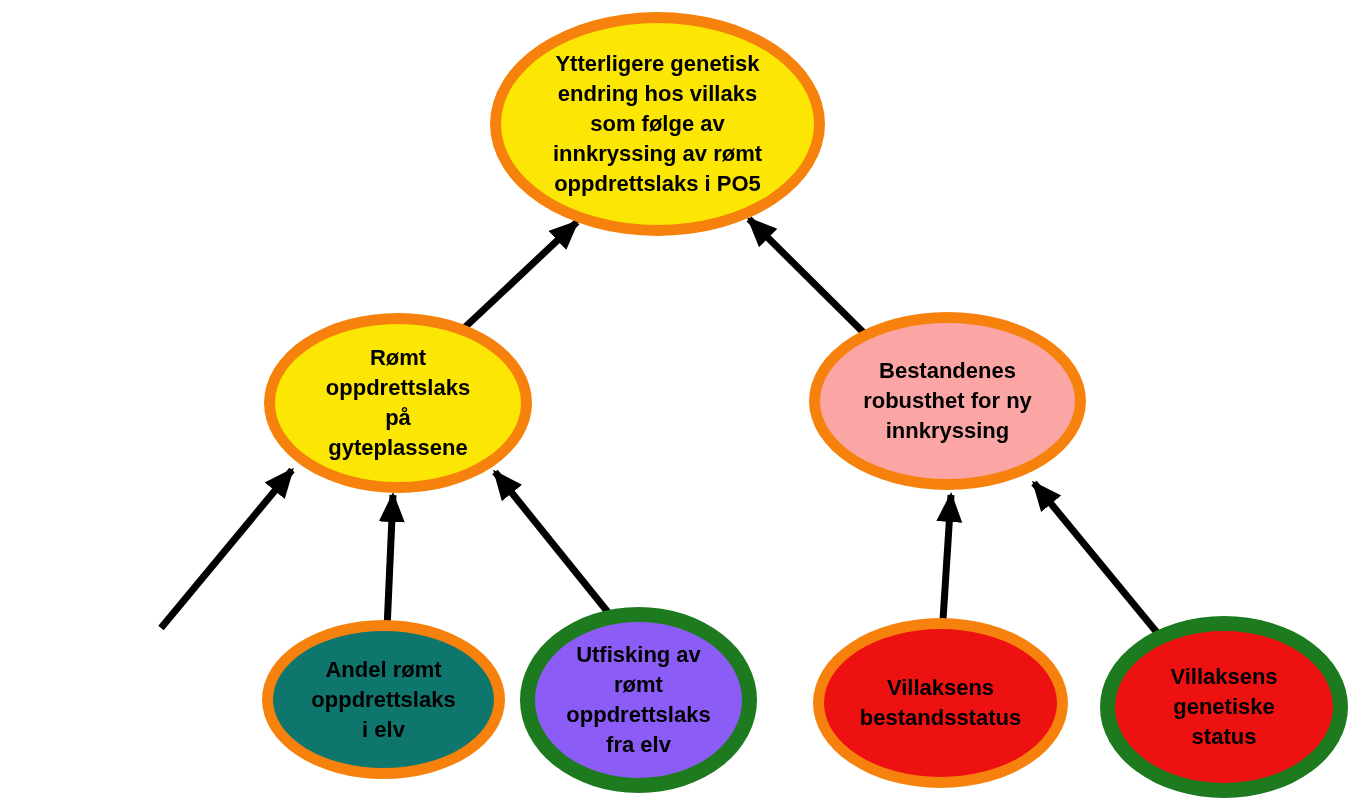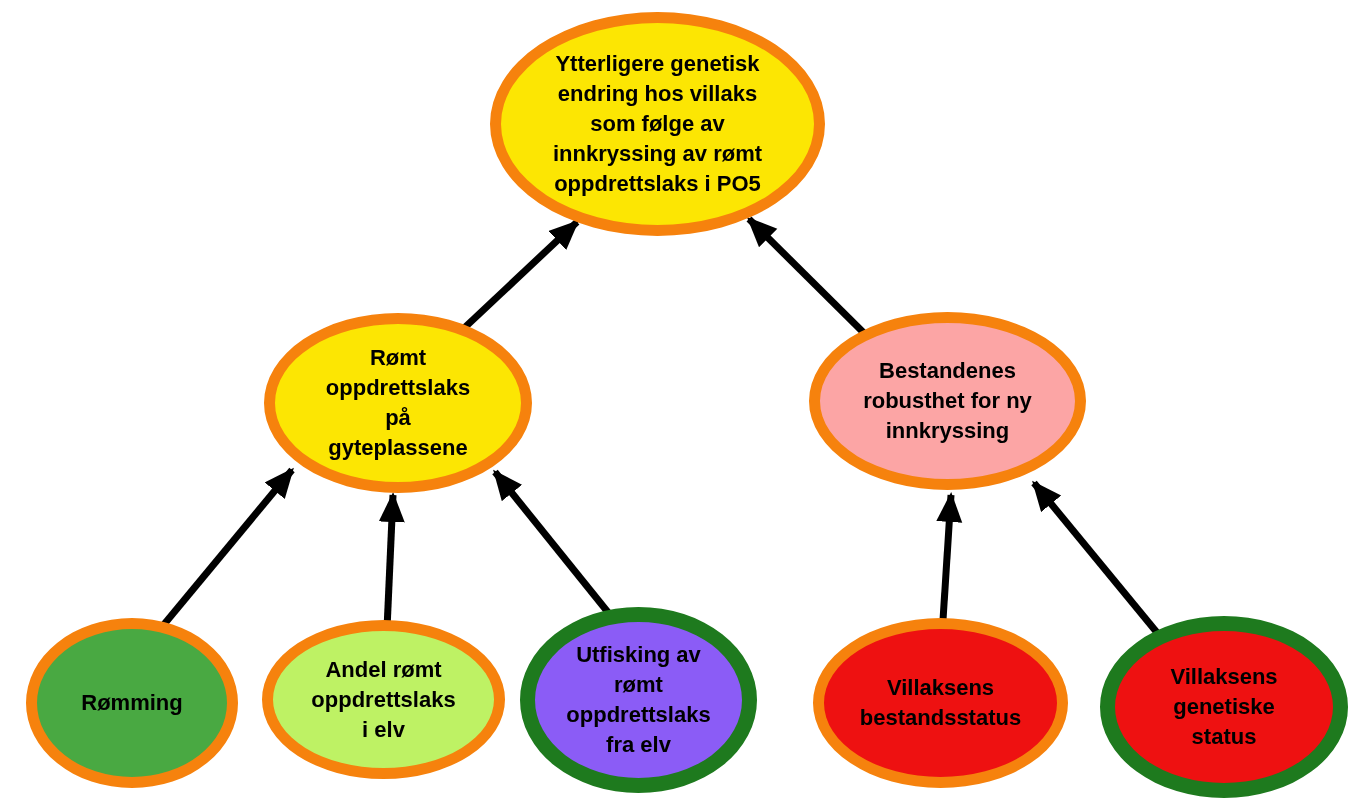--- a/index.html
+++ b/index.html
@@ -72,25 +72,22 @@
 på
 gyteplassene</span>
   </div>
 
   <div class="node ring-orange" style="left: 809px; top: 312px; width: 277px; height: 178px; background: #fca5a5; border-color: rgb(246, 130, 13); color: rgb(0, 0, 0);">
     <span class="label">Bestandenes
 robusthet for ny
 innkryssing</span>
   </div>
 
-  <div class="node ring-orange" style="left: 26px; top: 618px; width: 212px; height: 170px; background: rgb(73, 169, 66); border-color: rgb(246, 130, 13); color: rgb(0, 0, 0);">
-    <span class="label">Rømming</span>
-  </div>
 
-  <div class="node ring-orange" style="left: 262px; top: 620px; width: 243px; height: 159px; background: #bef264; border-color: rgb(246, 130, 13); color: rgb(0, 0, 0);">
+  <div class="node ring-orange" style="left: 262px; top: 620px; width: 243px; height: 159px; background: #0f766e; border-color: rgb(246, 130, 13); color: rgb(0, 0, 0);">
     <span class="label">Andel rømt
 oppdrettslaks
 i elv</span>
   </div>
 
   <div class="node ring-green" style="left: 520px; top: 607px; width: 237px; height: 186px; background: #8b5cf6; border-color: rgb(30, 122, 30); color: rgb(0, 0, 0); justify-content: center;">
     <span class="label">Utfisking av
 rømt
 oppdrettslaks
 fra elv</span>

